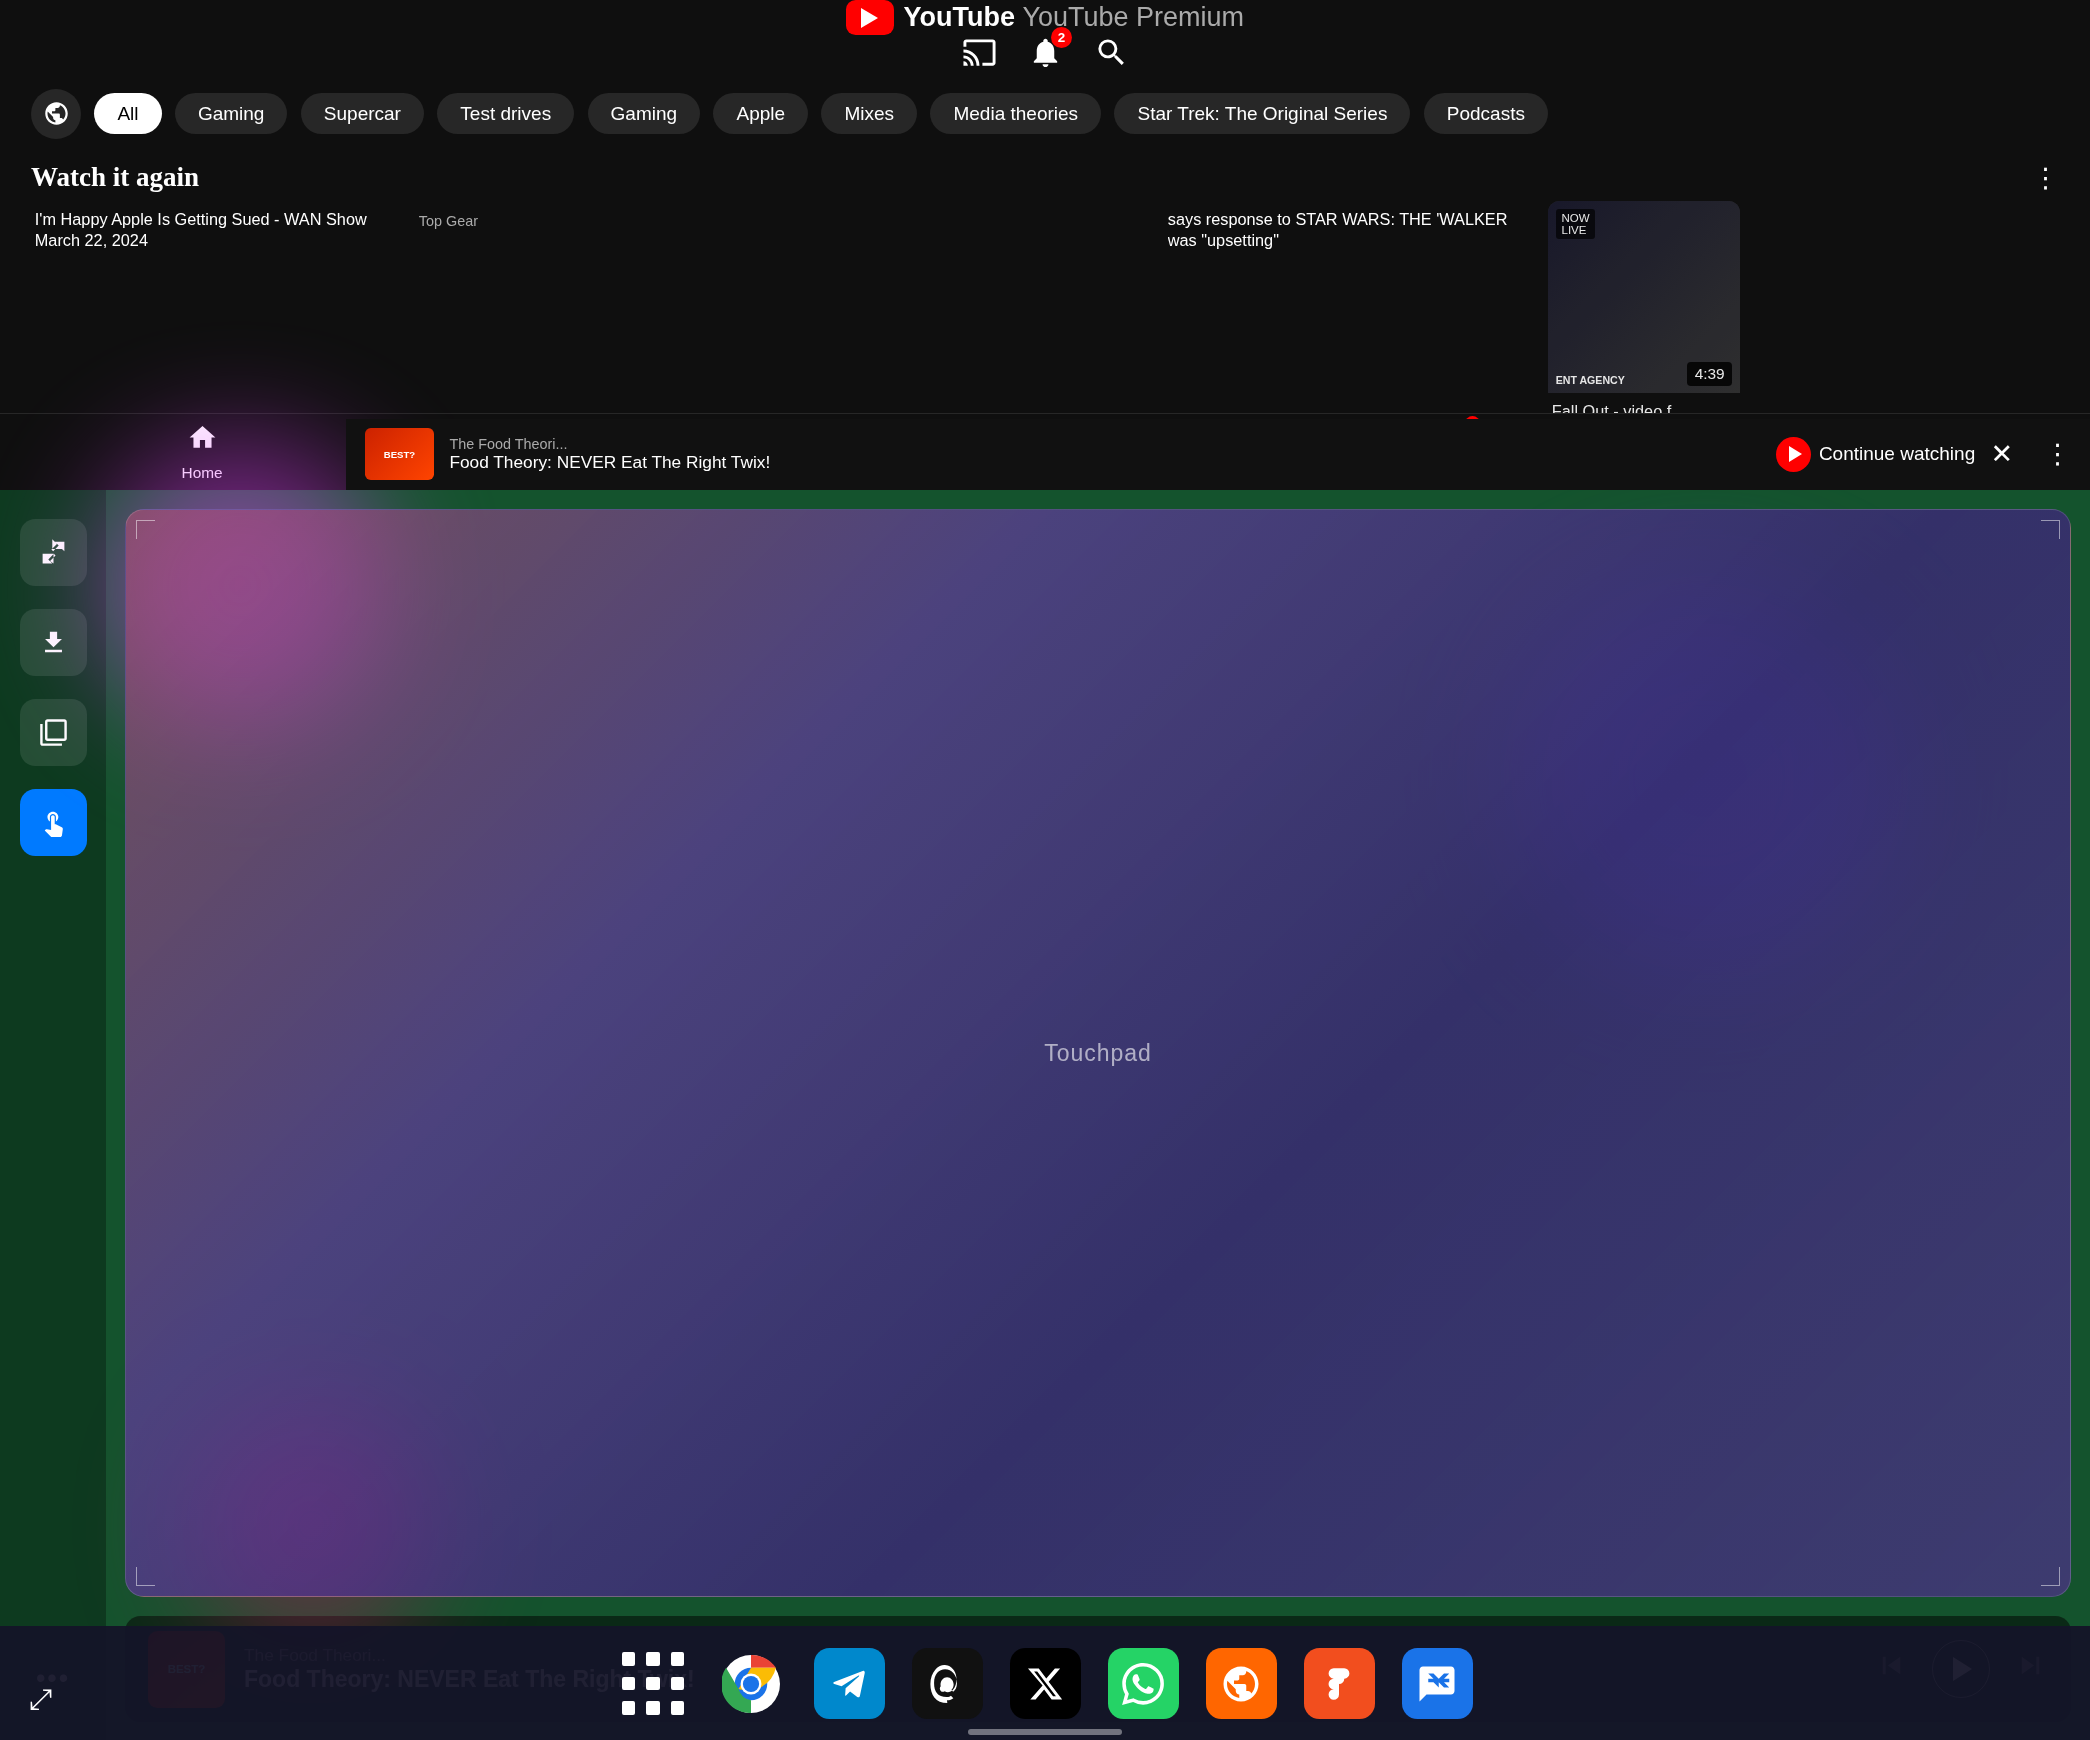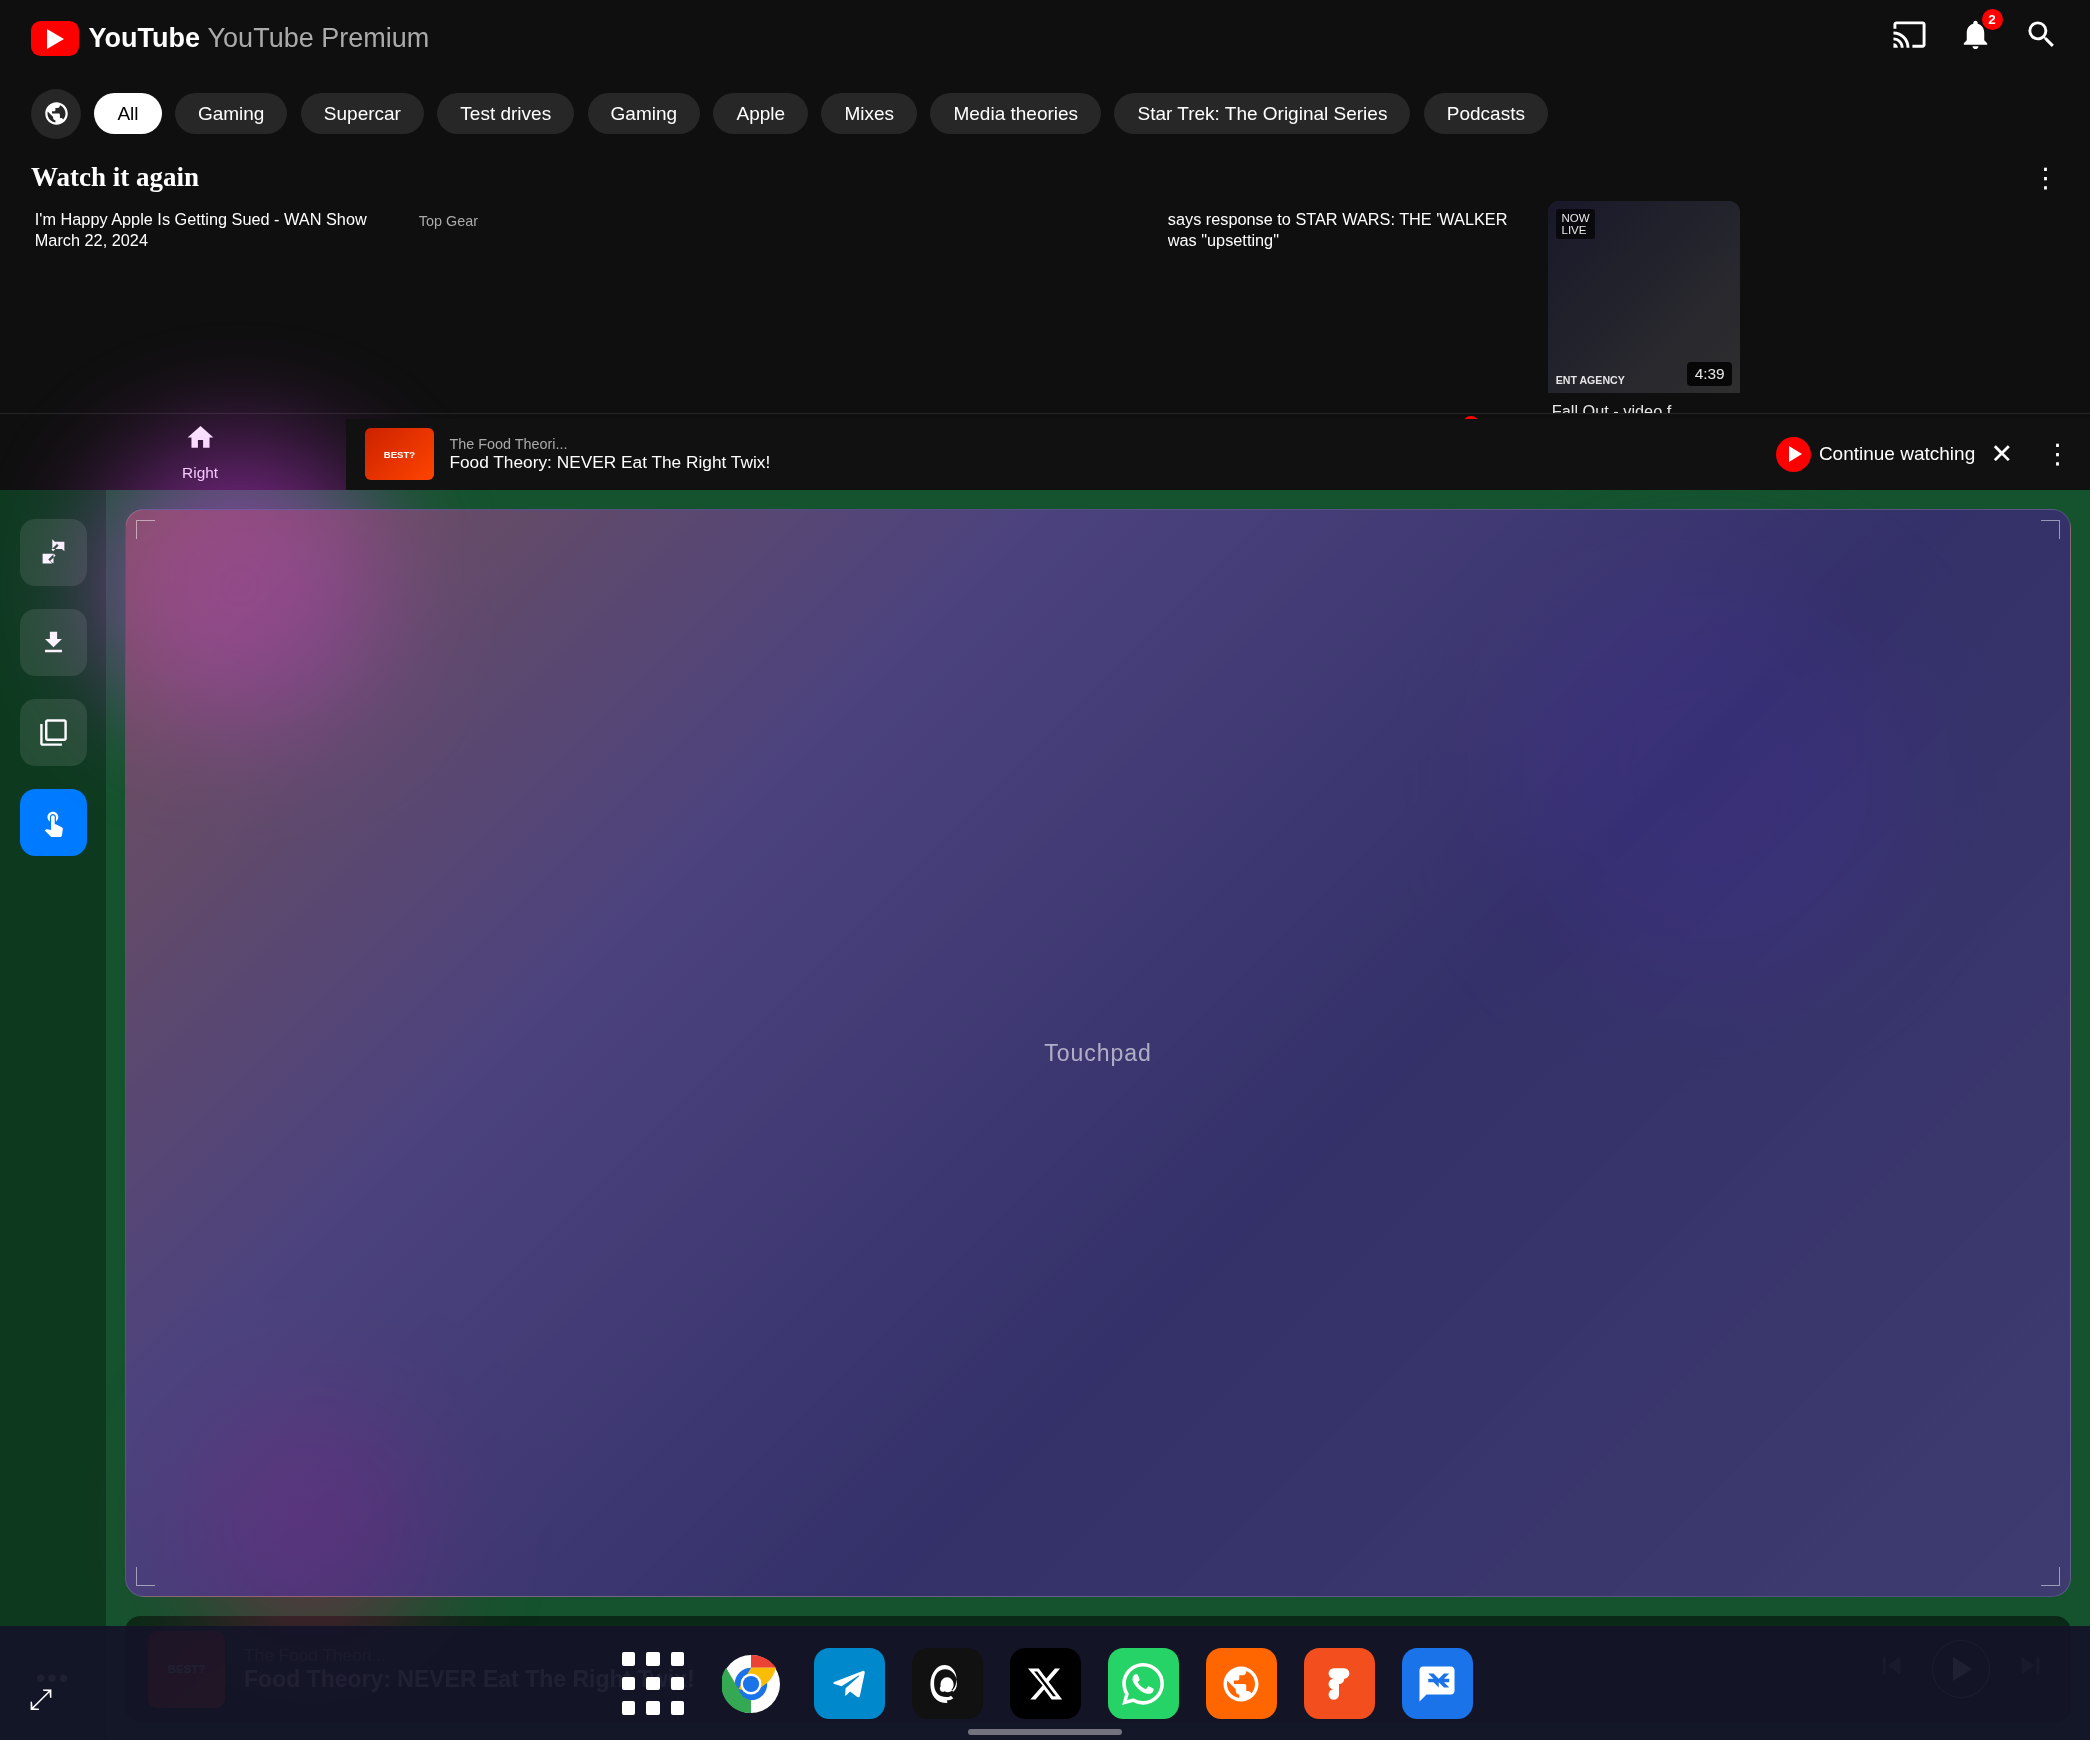--- a/index.html
+++ b/index.html
@@ -21,20 +21,21 @@
     }
 
     
     .yt-header {
       display: flex;
       align-items: center;
       justify-content: space-between;
       padding: 0 31px;
       height: 77px;
       background: #0f0f0f;
+      flex-direction: column;
     }
     .yt-logo {
       display: flex;
       align-items: center;
       gap: 9.6px;
     }
     .yt-logo-icon {
       width: 48px;
       height: 35px;
       background: #ff0000;
@@ -702,21 +703,21 @@
     <div style="color:white;font-size:27px;margin-left:15.4px;">⋮</div>
   </div>
 
   <div class="yt-nav">
     <div class="nav-item">
       <div class="nav-icon">
         <svg width="31" height="31" viewBox="0 0 24 24" fill="white">
           <path d="M10 20v-6h4v6h5v-8h3L12 3 2 12h3v8z"></path>
         </svg>
       </div>
-      <span style="color:white;font-size:15.4px;">Right</span>
+      <span style="color:white;font-size:15.4px;">Home</span>
     </div>
     <div class="nav-item">
       <div class="nav-icon">
         <svg width="31" height="31" viewBox="0 0 24 24" fill="white">
           <path d="M17.77 10.32l-1.2-.5L18 9.06c1.84-.96 2.56-3.22 1.6-5.06s-3.22-2.56-5.06-1.6L6 6.94c-1.29.68-2.06 2.03-2 3.48.06 1.45.94 2.73 2.28 3.3l1.2.5L6 14.93c-1.84.97-2.56 3.23-1.6 5.07S7.62 22.56 9.46 21.6l8.54-4.54c1.29-.68 2.06-2.03 2-3.48-.06-1.45-.94-2.73-2.23-3.26zM10 14.65v-5.3L15 12l-5 2.65z"></path>
         </svg>
       </div>
       <span style="color:white;font-size:15.4px;">Shorts</span>
     </div>
     <div class="nav-add">+</div>

